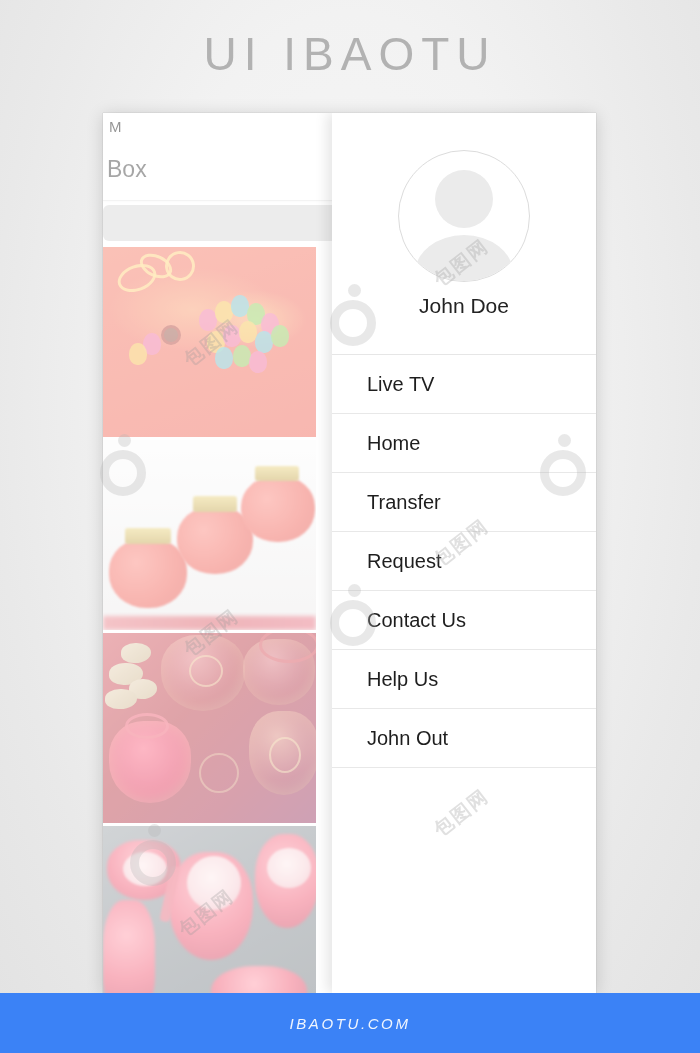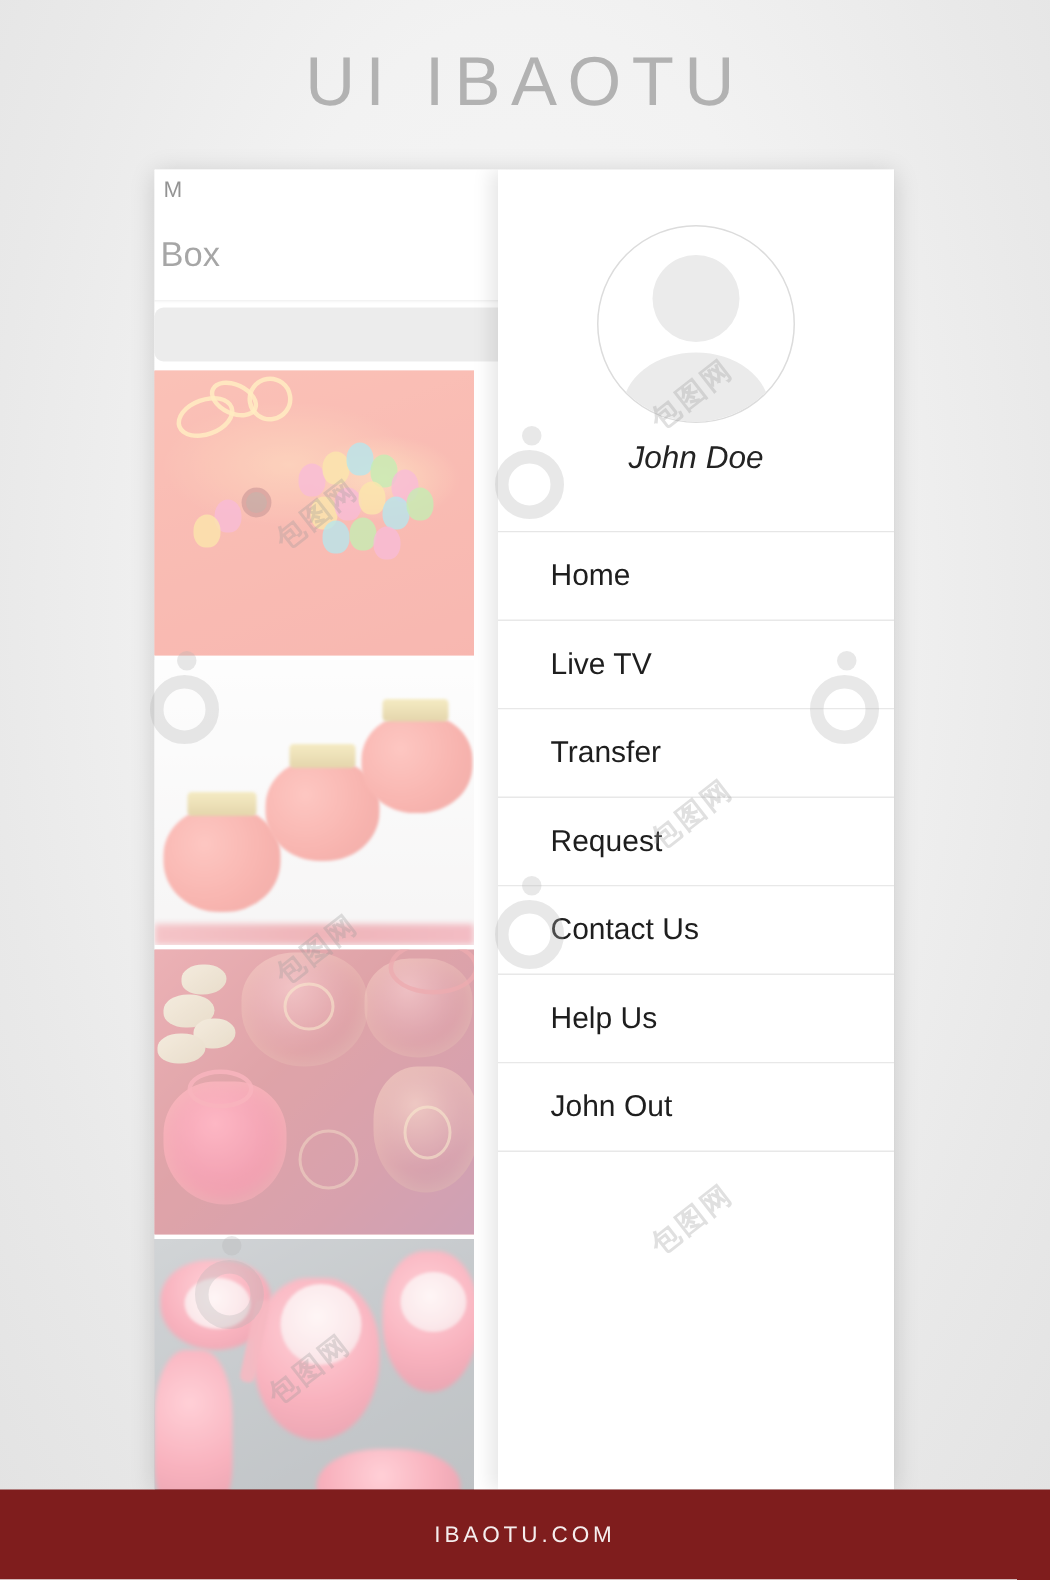--- a/index.html
+++ b/index.html
@@ -16,22 +16,22 @@
     position:absolute; top:0; left:0; width:700px; height:108px;
     display:flex; align-items:center; justify-content:center;
     font-size:46px; font-weight:400; letter-spacing:7px;
     color:#b2b2b2;
     user-select:none;
   }
 
   
   #footer-band {
     position:absolute; left:0; top:993px; width:700px; height:60px;
-    background:#7f1d1d;
-    display:flex; align-items:center; justify-content:center;
+    background:#3b82f6;
+    display:flex; align-items:center; justify-content:center;font-style:italic;
   }
   #footer-band .wm {
     color:#ffffff; font-size:15px; letter-spacing:2.6px; opacity:.92;
   }
 
   
   #phone {
     position:absolute; left:103px; top:113px; width:493px; height:880px;
     background:#ffffff;
     box-shadow: 0 2px 16px rgba(0,0,0,.16), 0 0 1px rgba(0,0,0,.25);
@@ -200,21 +200,21 @@
     position:relative; overflow:hidden;
   }
   .avatar .head {
     position:absolute; left:50%; top:19px; transform:translateX(-50%);
     width:58px; height:58px; border-radius:50%; background:#ebebeb;
   }
   .avatar .body {
     position:absolute; left:50%; top:84px; transform:translateX(-50%);
     width:98px; height:76px; border-radius:50% 50% 0 0; background:#ebebeb;
   }
-  .profile .uname { font-size:21px; color:#232323;font-style:italic; }
+  .profile .uname { font-size:21px; color:#232323; }
 
   .menu { width:264px; }
   .menu-item {
     height:59px; display:flex; align-items:center;
     padding-left:35px; border-bottom:1px solid #e8e8e8;
     font-size:20px; color:#1e1e1e; background:#fff;
     cursor:pointer;
   }
   .menu-tail { height:60px; background:#fff; }
 
@@ -355,24 +355,24 @@
     <div class="profile">
       <div class="avatar">
         <span class="head"></span>
           <span class="body"></span>
       </div>
       <div class="uname">John Doe</div>
     </div>
 
     <div class="menu">
       <div class="menu-item">
+          <span>Live TV</span>
+        </div>
+      <div class="menu-item">
           <span>Home</span>
-        </div>
-      <div class="menu-item">
-          <span>Live TV</span>
         </div>
       <div class="menu-item">
           <span>Transfer</span>
         </div>
       <div class="menu-item">
           <span>Request</span>
         </div>
       <div class="menu-item">
           <span>Contact Us</span>
         </div>

